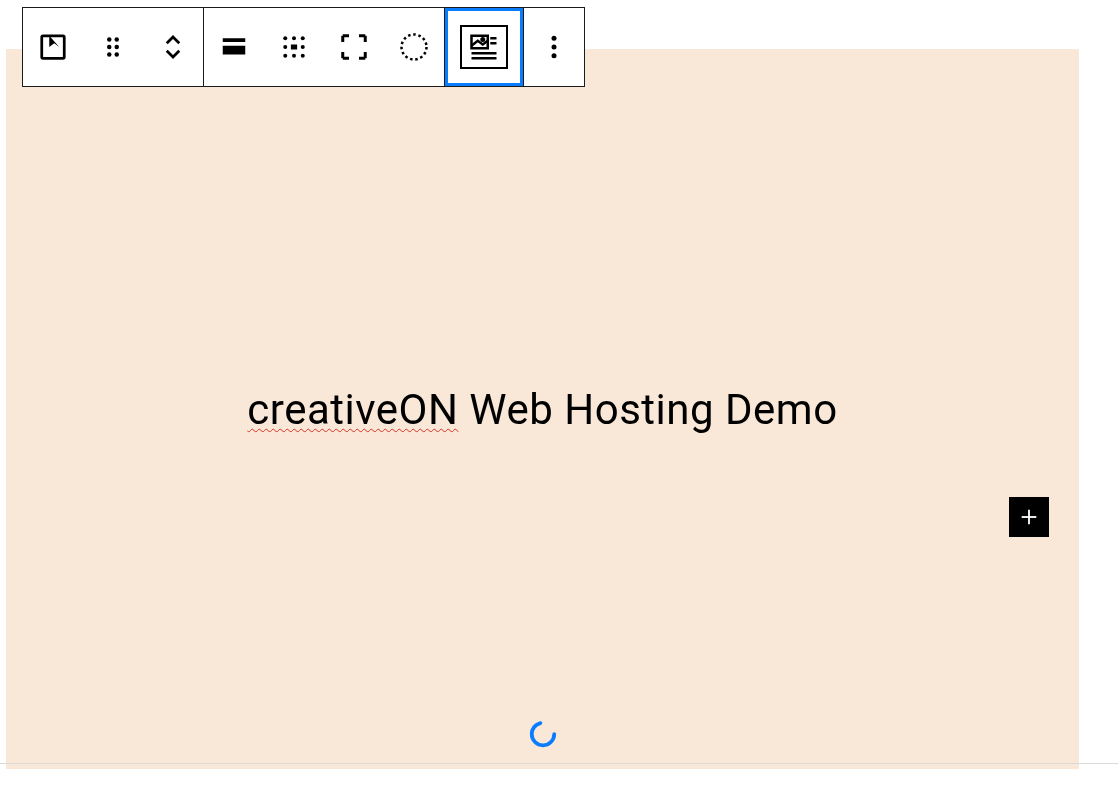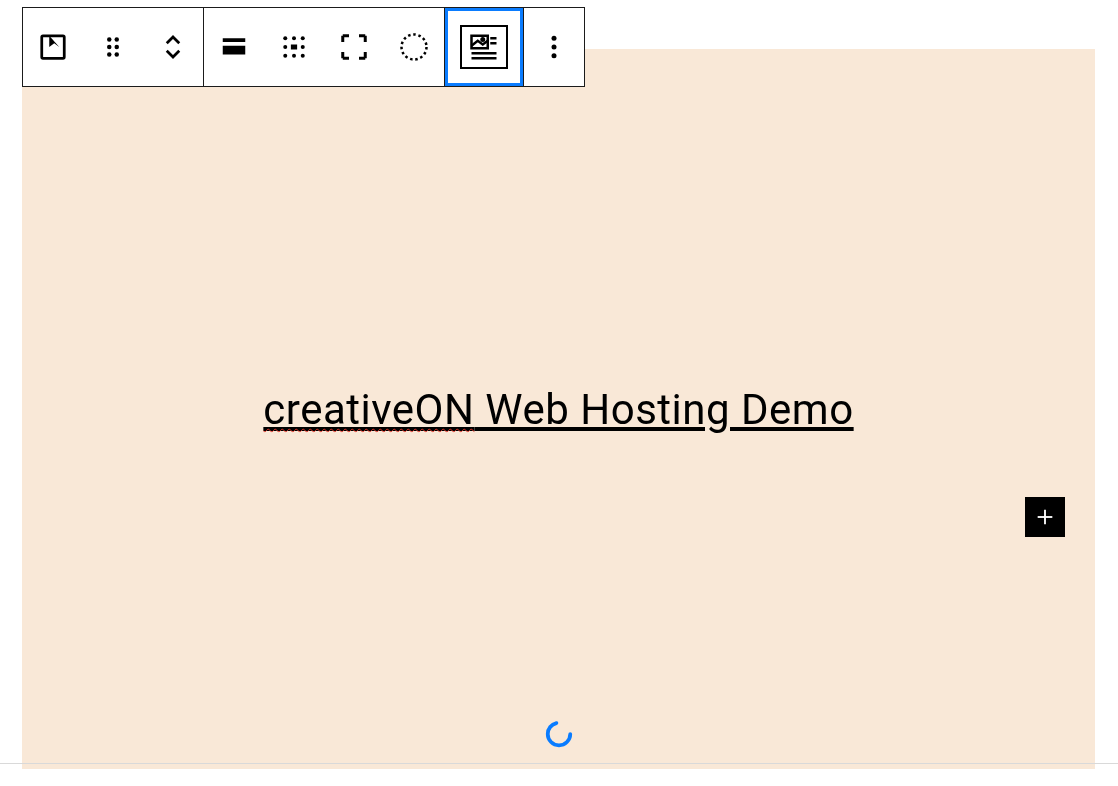--- a/index.html
+++ b/index.html
@@ -8,29 +8,28 @@
     background: #fff;
     width: 1118px;
     height: 786px;
     position: relative;
     overflow: hidden;
   }
 
   
   .cover {
     position: absolute;
-    left: 22px;
+    left: 6px;
     top: 49px;
     width: 1073px;
     height: 720px;
     background: #f9e8d7;
     display: flex;
     align-items: center;
     justify-content: center;
-    text-decoration: underline;
   }
   .cover-title {
     font-size: 42px;
     font-weight: 400;
     color: #000;
     text-align: center;
     letter-spacing: 0.5px;
   }
   .spellcheck {
     text-decoration: underline;

